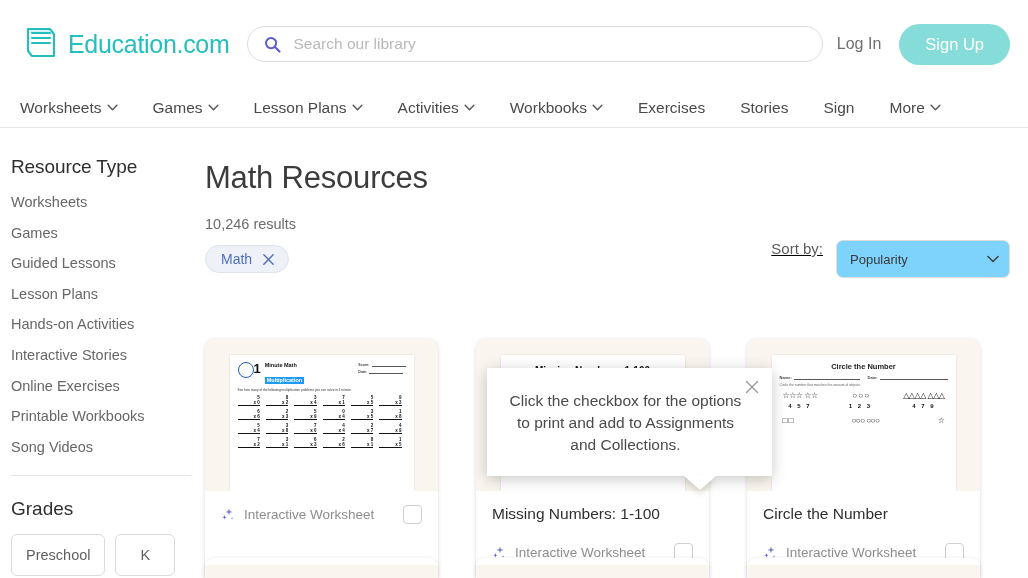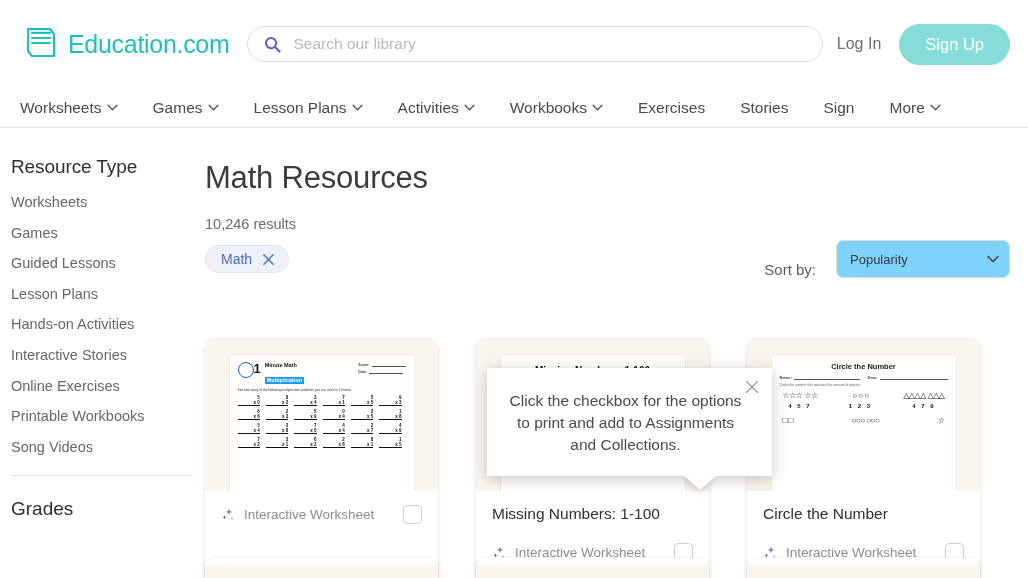--- a/index.html
+++ b/index.html
@@ -145,21 +145,21 @@
     font-size: 14px;
     color: #4d6fbf;
     cursor: pointer;
   }
   .chip-x { width: 13px; height: 13px; display: block; }
 
   .sort-row {
     position: absolute;
     right: 18px;
     top: 112px;
-    display: flex; align-items: flex-end; gap: 20px;
+    display: flex; align-items: flex-start; gap: 13px; text-decoration: underline;
   }
   .sort-label { font-size: 15px; color: #5c5c5c; }
   .sort-select {
     appearance: none; -webkit-appearance: none;
     border: 1px solid #dcdcdc;
     border-radius: 7px;
     background: #7dd3fc;
     font-family: "Liberation Sans", sans-serif;
     font-size: 13px;
     color: #3a3a3a;
@@ -393,20 +393,24 @@
         <li>Guided Lessons</li>
         <li>Lesson Plans</li>
         <li>Hands-on Activities</li>
         <li>Interactive Stories</li>
         <li>Online Exercises</li>
         <li>Printable Workbooks</li>
         <li>Song Videos</li>
       </ul>
       <div class="divider"></div>
       <h3 class="grades-title">Grades</h3>
+      <div class="grade-btns">
+        <button class="grade-btn">Preschool</button>
+        <button class="grade-btn narrow">K</button>
+      </div>
     </aside>
 
     <main class="main">
       <h1 class="page-title">Math Resources</h1>
       <div class="results-count">10,246 results</div>
 
       <div class="chips-row">
         <span class="chip">
           <span>Math</span>
           <svg class="chip-x" viewBox="0 0 14 14">

